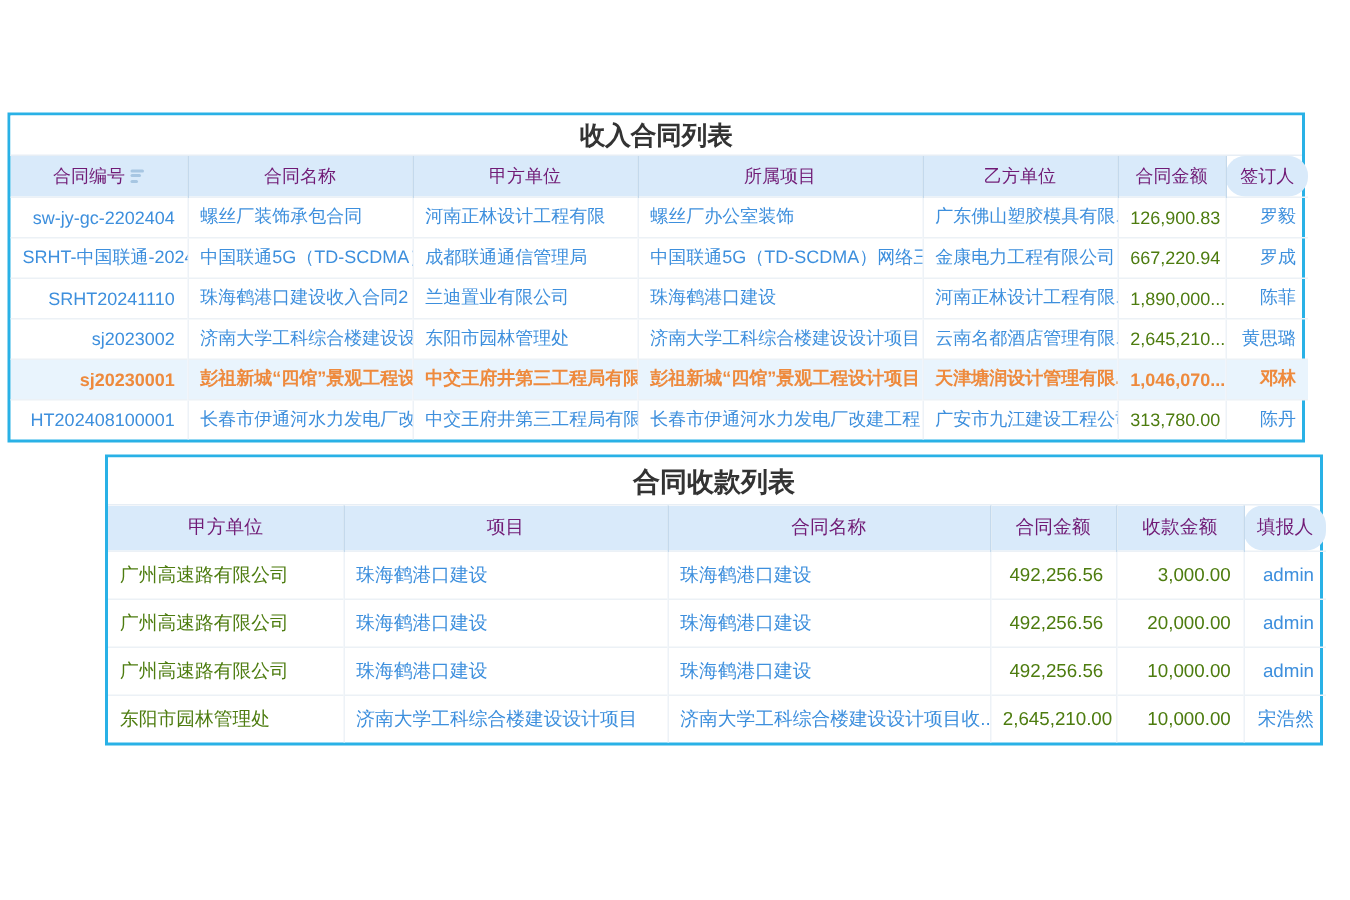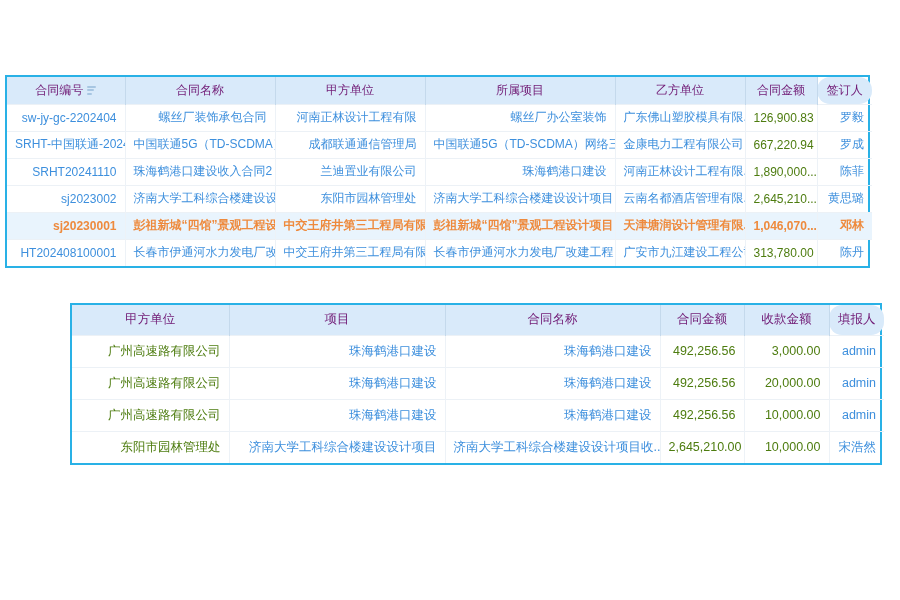--- a/index.html
+++ b/index.html
@@ -23,37 +23,38 @@
     text-align:center; border-right:1px solid #c4d9ec; }
   th:last-child { border-right:none;border-radius:13px; }
   .panel1 th { height:27px; }
   .panel2 th { height:30px; font-size:12.5px; }
 
   td { border-right:1px solid #edf2f7; border-top:1px solid #ecf1f6; color:#3d8fdd; }
   td:last-child { border-right:none; }
   .panel1 td { height:27px; }
   .panel2 td { height:32px; font-size:12.5px; }
 
-  .al { text-align:right; }  .ac { text-align:right; }  .ar { text-align:right; }
+  .al { text-align:left; }  .ac { text-align:right; }  .ar { text-align:right; }
   .dark { color:#4d7c0f; }
   .blue { color:#3d8fdd; }
 
   tr.hl td { background:#e9f4fd; color:#ee8a3d;font-weight:bold; }
 
   .sort-icon { display:inline-block; vertical-align:-1px; margin-left:4px; }
   .sort-icon i { display:block; height:2px; background:#a7c6e2;
     border-radius:1px; margin-top:1.5px; }
   .sort-icon i:nth-child(1){ width:9px; }
   .sort-icon i:nth-child(2){ width:7px; }
   .sort-icon i:nth-child(3){ width:5px; }
 </style>
 </head>
 <body>
 
 <div class="panel panel1">
+  <div class="panel-title">收入合同列表</div>
   <table>
     <colgroup>
       <col style="width:118px">
         <col style="width:150px">
         <col style="width:150px">
       <col style="width:190px">
         <col style="width:130px">
         <col style="width:72px">
         <col style="width:55px">
     </colgroup>
@@ -121,20 +122,21 @@
         <td class="al blue">长春市伊通河水力发电厂改建工程</td>
         <td class="al blue">广安市九江建设工程公司</td>
         <td class="ar dark">313,780.00</td>
         <td class="ac blue">陈丹</td>
       </tr>
     </tbody>
   </table>
 </div>
 
 <div class="panel panel2">
+  <div class="panel-title">合同收款列表</div>
   <table>
     <colgroup>
       <col style="width:157px">
         <col style="width:216px">
         <col style="width:215px">
       <col style="width:84px">
         <col style="width:85px">
         <col style="width:55px">
     </colgroup>
     <thead>

